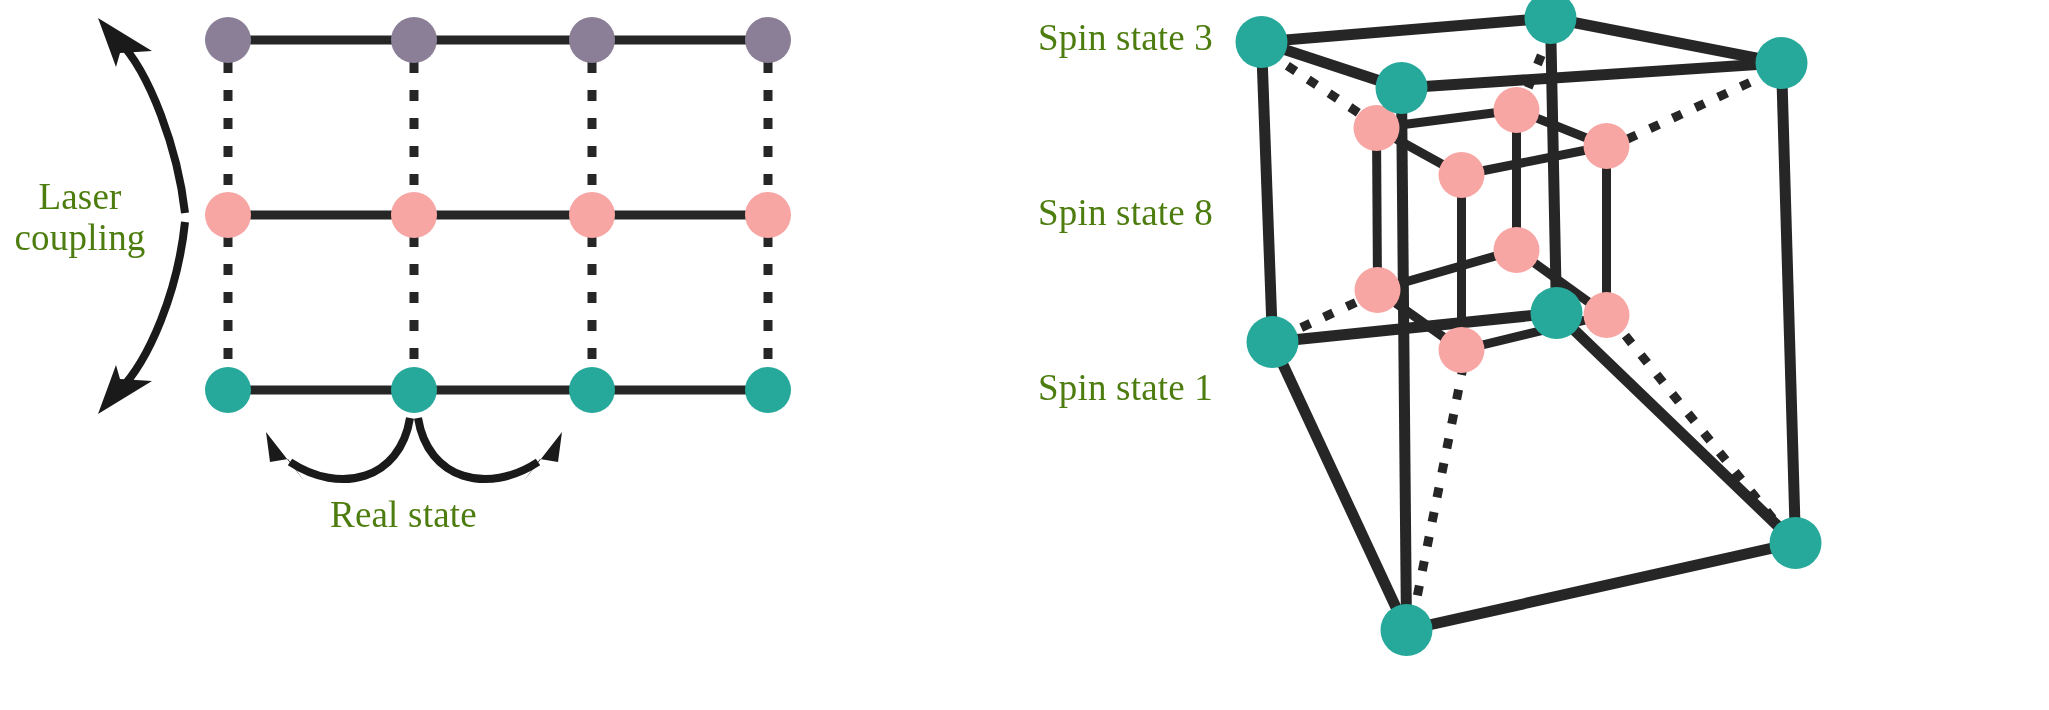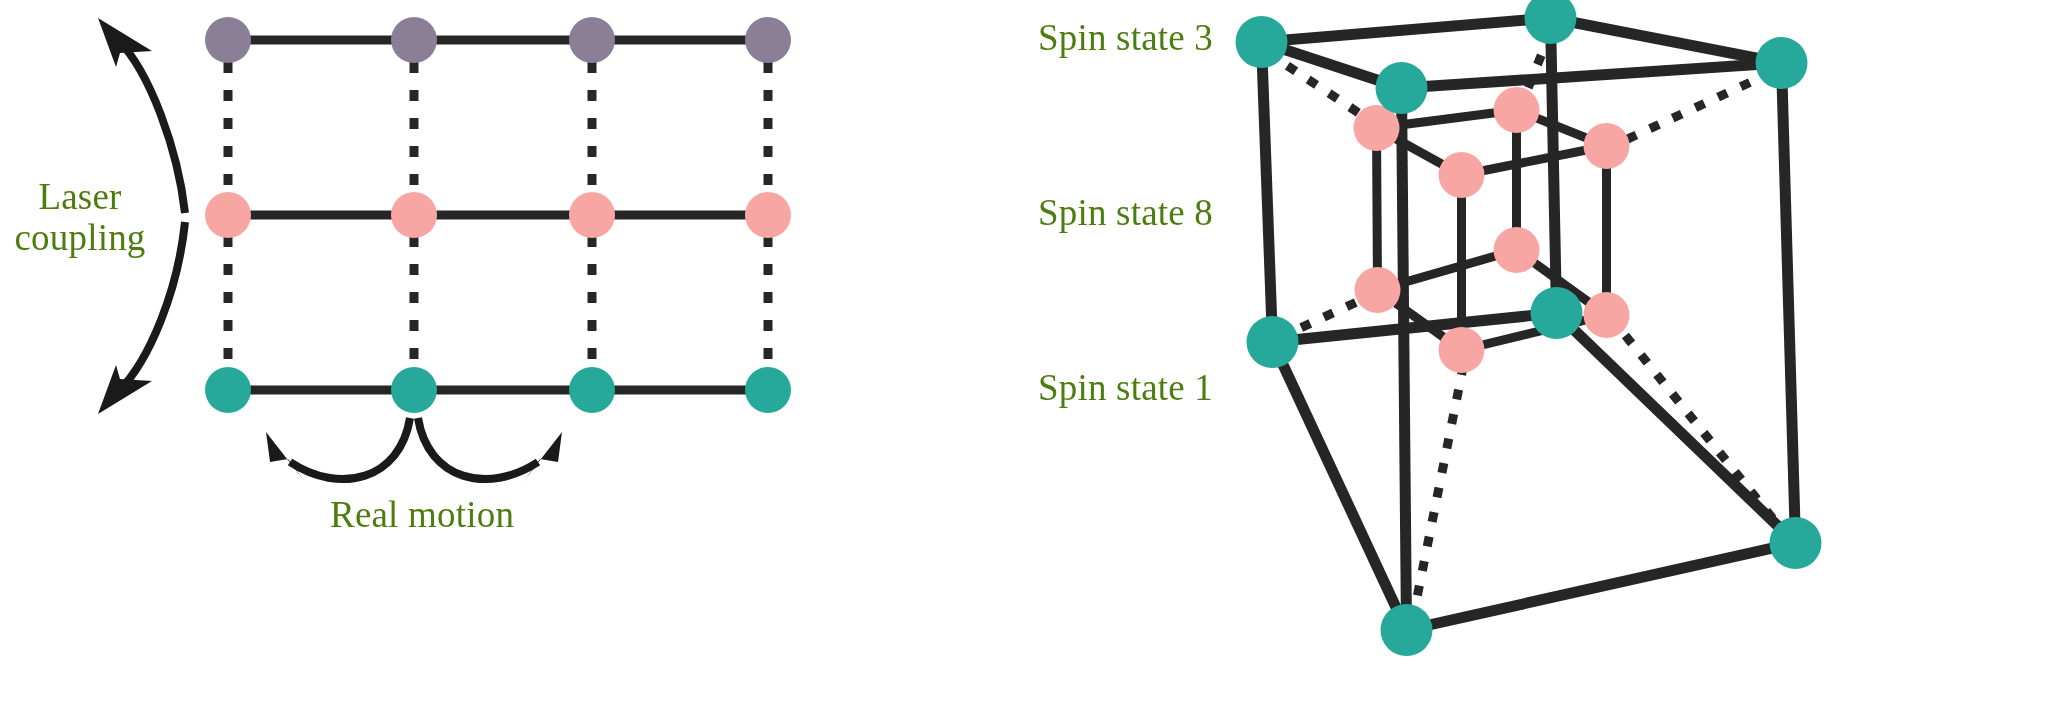--- a/index.html
+++ b/index.html
@@ -122,21 +122,21 @@
         <path d="M 418 418 C 428 480 488 495 538 462"></path>
       </g>
       <g fill="#1a1a1a" stroke="none">
         <polygon points="266,432 305,482 288,459 270,462"></polygon>
         <polygon points="562,432 523,482 540,459 558,462"></polygon>
       </g>
     </svg>
 
     <div class="fig-label" id="label-laser-coupling"><span>Laser</span><br><span>coupling</span></div>
 
-    <div class="fig-label" id="label-real-motion">Real motion</div>
+    <div class="fig-label" id="label-real-motion">Real state</div>
 
     <div class="fig-label state-label" id="label-spin-state-3">Spin state 3</div>
     <div class="fig-label state-label" id="label-spin-state-2">Spin state 8</div>
     <div class="fig-label state-label" id="label-spin-state-1">Spin state 1</div>
   </div>
 
   <div class="panel" id="panel-cube">
     <svg width="1025" height="710" viewBox="0 0 640 710">
 
       <g stroke="#262626" stroke-width="9" stroke-dasharray="10 15" fill="none" stroke-linecap="butt">

